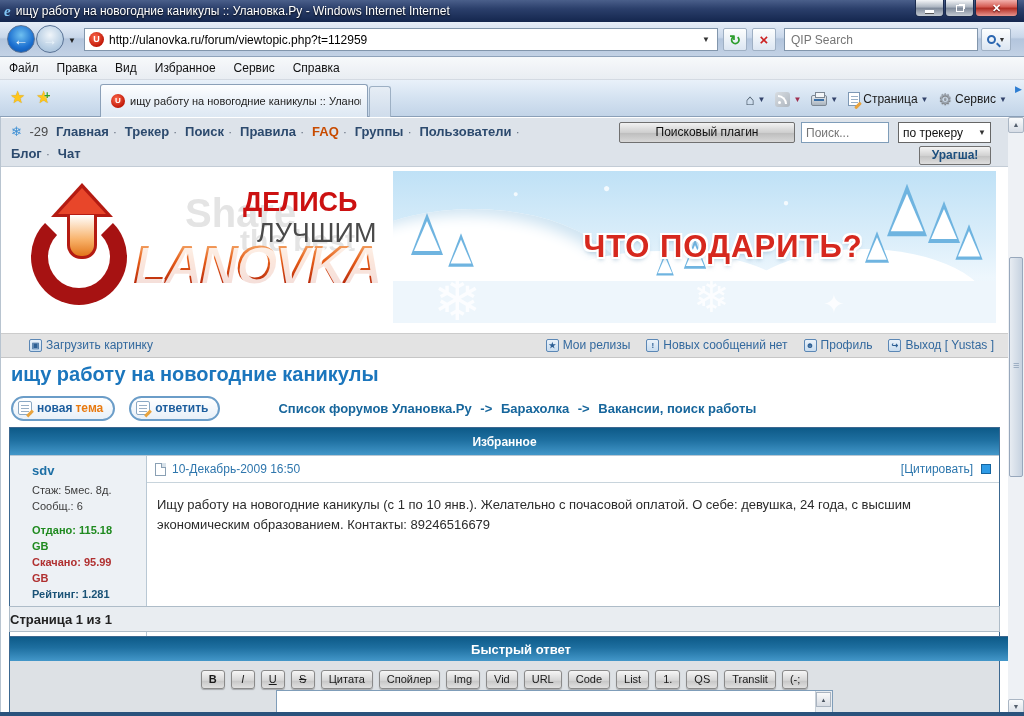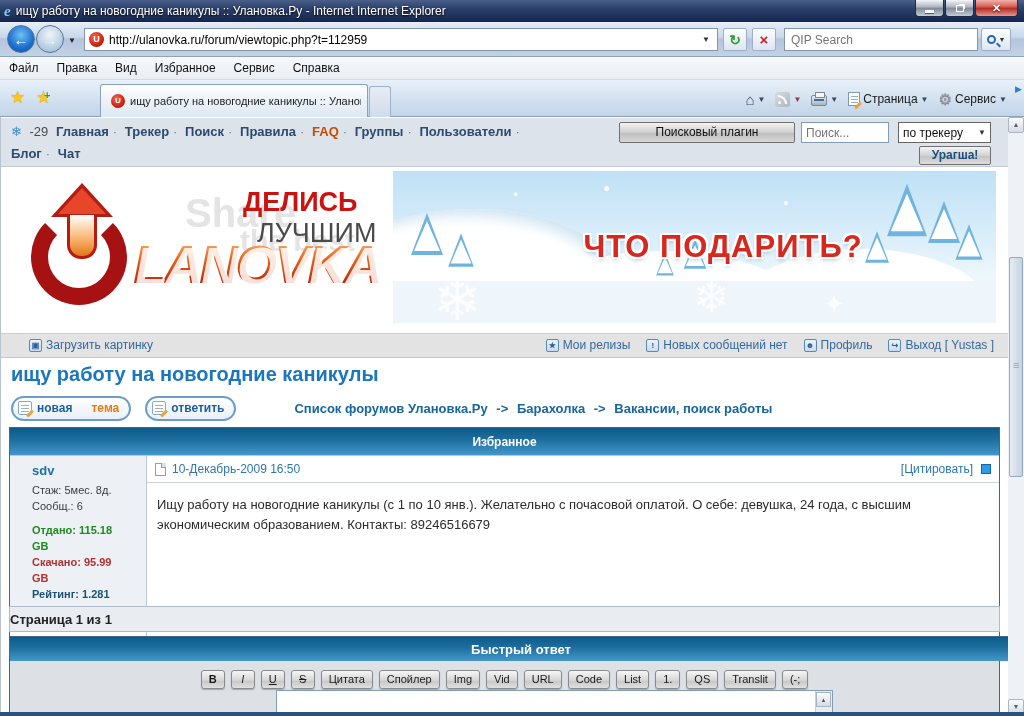--- a/index.html
+++ b/index.html
@@ -197,21 +197,21 @@
   .actions { position:absolute; left:10px; top:276px; height:30px; display:flex; align-items:center; }
   .pill { height:25px; border:2px solid #6b9dc8; border-radius:13px; background:linear-gradient(180deg,#fff,#e8f0f8);
     display:flex; align-items:center; padding:0 10px 0 5px; margin-right:14px; cursor:pointer;
     font:bold 12px "Liberation Sans",sans-serif; }
   .pad-ic { width:14px; height:14px; background:#fff; border:1px solid #8aa8c4; border-radius:2px;
     margin-right:5px; position:relative; }
   .pad-ic::before { content:""; position:absolute; left:2px; top:3px; width:8px; height:1px; background:#9ab0c6;
     box-shadow:0 3px 0 #9ab0c6, 0 6px 0 #9ab0c6; }
   .pad-ic::after { content:""; position:absolute; right:-3px; bottom:-1px; width:8px; height:3px;
     background:#e8a33d; transform:rotate(-45deg); }
-  .pill .blue { color:#1d5e9e; } .pill .orange { color:#e87a10; margin-left:19px; }
+  .pill .blue { color:#1d5e9e; } .pill .orange { color:#e87a10; margin-left:3px; }
   .breadcrumb { margin-left:44px; font:bold 13px "Liberation Sans",sans-serif; color:#17669c; }
   .breadcrumb span.link { cursor:pointer; }
   .bc-sep { margin:0 5px; }
 
   
   .ttable { position:absolute; left:8px; top:310px; width:991px; border:1px solid #3c6890;
     background:#fff; font-size:12px; }
   .thead { display:flex; height:27px; background:linear-gradient(180deg,#0d5a88 0%,#1e6fa0 45%,#4397c9 100%);
     color:#fff; font-weight:bold; }
   .th-author { width:137px; border-right:1px solid #7fa8c4; display:flex; align-items:center; justify-content:center; }
@@ -264,21 +264,21 @@
     background:linear-gradient(180deg,#fafafa,#d8dde4); border:1px solid #aab4c0; font-size:6px;
     color:#4a5460; text-align:center; line-height:14px; cursor:pointer; }
 
   .bottomline { position:absolute; left:0; top:712px; width:1024px; height:4px; background:#2a527c; }
 </style>
 </head>
 <body>
 
 <div class="titlebar">
   <span class="ie-icon">e</span>
-  <span class="win-title">ищу работу на новогодние каникулы :: Улановка.Ру - Internet Internet Explorer</span>
+  <span class="win-title">ищу работу на новогодние каникулы :: Улановка.Ру - Windows Internet Internet</span>
   <div class="win-btns">
     <div class="win-btn">
         <div class="glyph-min"></div>
       </div>
     <div class="win-btn">
         <div class="glyph-restore"></div>
       </div>
     <div class="win-btn close">
         <span class="glyph-close">✕</span>
       </div>

